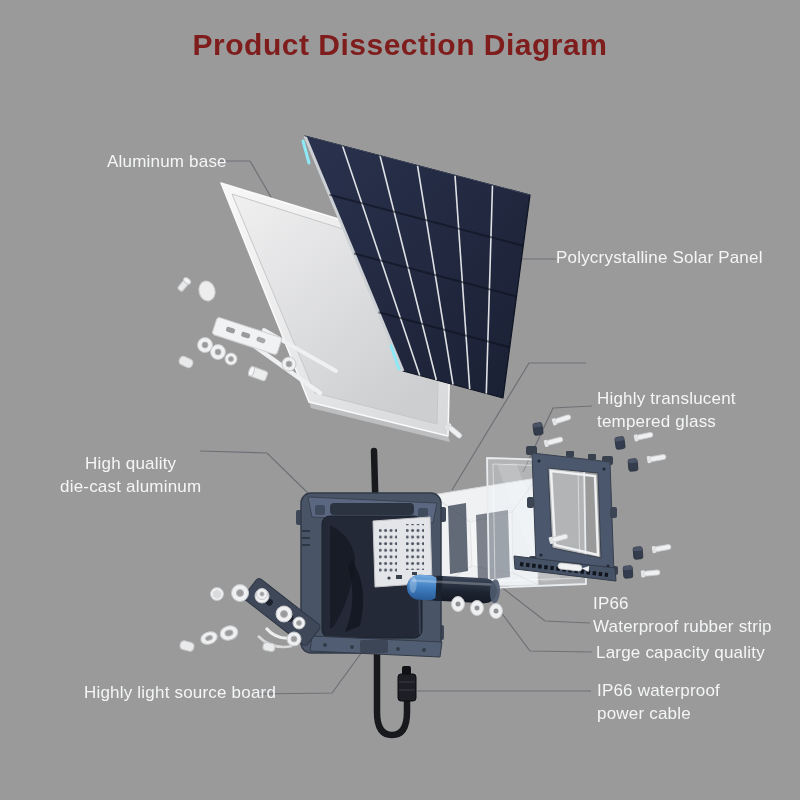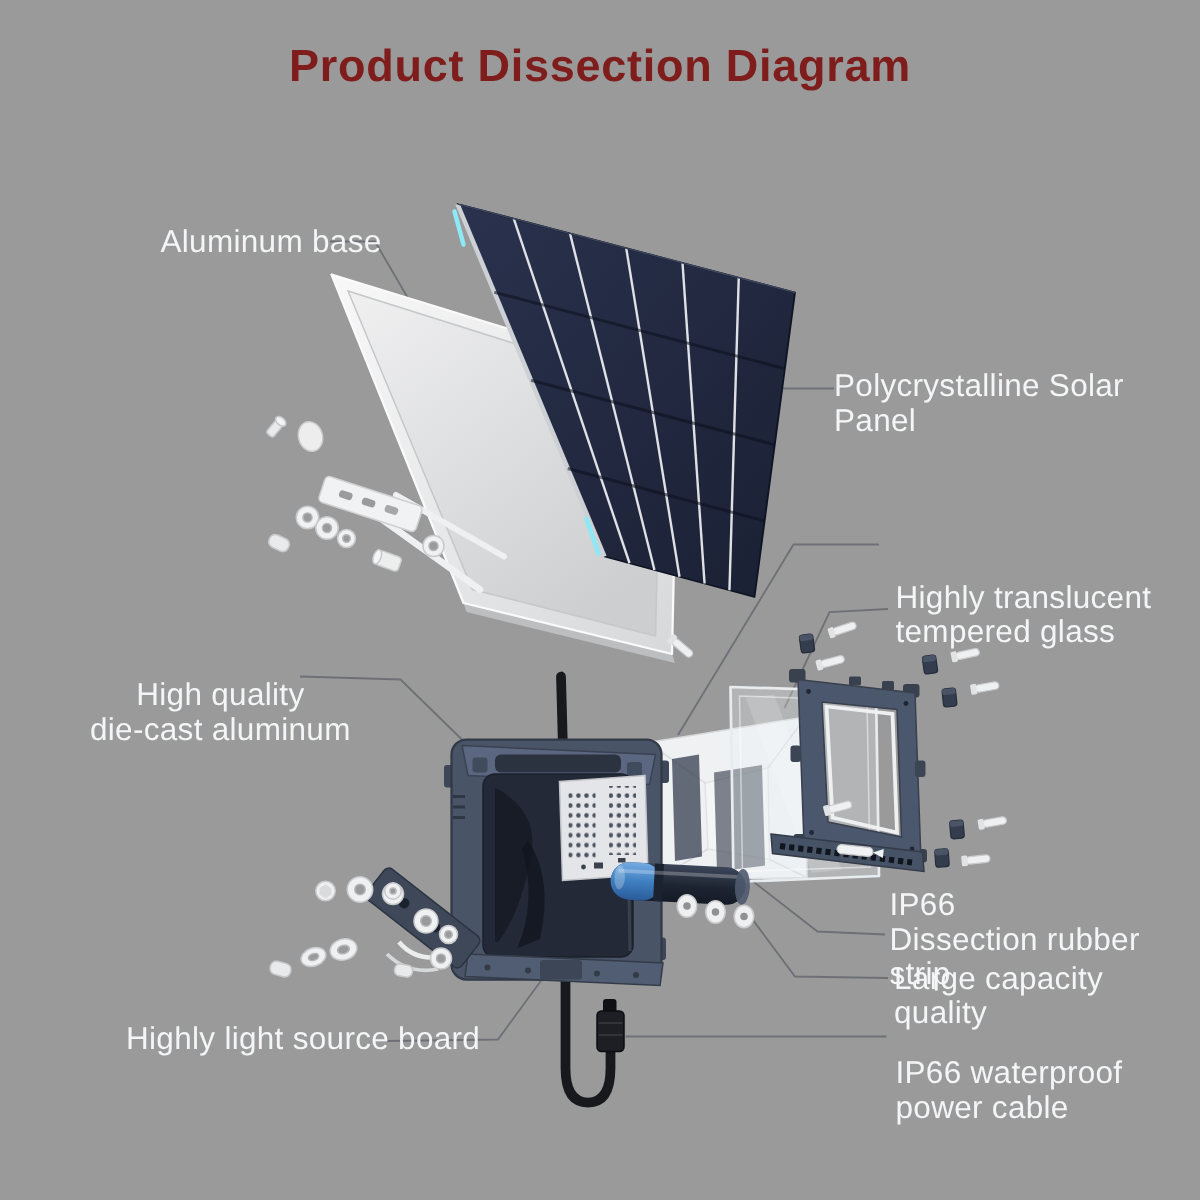--- a/index.html
+++ b/index.html
@@ -1,31 +1,31 @@
 <!DOCTYPE html>
 <html><head>
 <meta charset="utf-8">
 <style>
   html,body{margin:0;padding:0;}
   body{width:800px;height:800px;overflow:hidden;font-family:"Liberation Sans",sans-serif;}
   .stage{position:relative;width:800px;height:800px;background:#9a9a9a;}
   .stage svg{position:absolute;left:0;top:0;}
   .title{position:absolute;left:0;top:28px;width:800px;text-align:center;
          font-size:30px;font-weight:800;color:#7f1d1d;letter-spacing:.5px;margin:0;}
-  .lbl{position:absolute;color:#f4f5f6;font-size:21px;line-height:23px;
+  .lbl{position:absolute;color:#f4f5f6;font-size:17px;line-height:23px;
        white-space:pre-line;letter-spacing:.2px;}
   .l-alu{left:107px;top:150px;}
   .l-panel{left:556px;top:246px;}
   .l-refl{left:591px;top:332px;}
   .l-glass{left:597px;top:387px;}
   .l-cast{left:60px;top:452px;text-align:center;}
   .l-strip{left:593px;top:592px;}
   .l-batt{left:596px;top:641px;}
   .l-board{left:84px;top:681px;}
-  .l-cable{left:597px;top:704px;}
+  .l-cable{left:597px;top:679px;}
 </style>
 </head>
 <body>
 
 <div class="stage">
 
   <h1 class="title">Product Dissection Diagram</h1>
 
   <svg width="800" height="800" viewBox="0 0 800 800">
     <defs>
@@ -334,18 +334,18 @@
     </g>
   </svg>
 
   <div class="lbl l-alu">Aluminum base</div>
   <div class="lbl l-panel">Polycrystalline Solar Panel</div>
   <div class="lbl l-glass">Highly translucent
 tempered glass</div>
   <div class="lbl l-cast">High quality
 die-cast aluminum</div>
   <div class="lbl l-strip">IP66
-Dissection rubber strip</div>
+Waterproof rubber strip</div>
   <div class="lbl l-batt">Large capacity quality</div>
   <div class="lbl l-board">Highly light source board</div>
   <div class="lbl l-cable">IP66 waterproof
 power cable</div>
 </div>
 
 </body></html>

